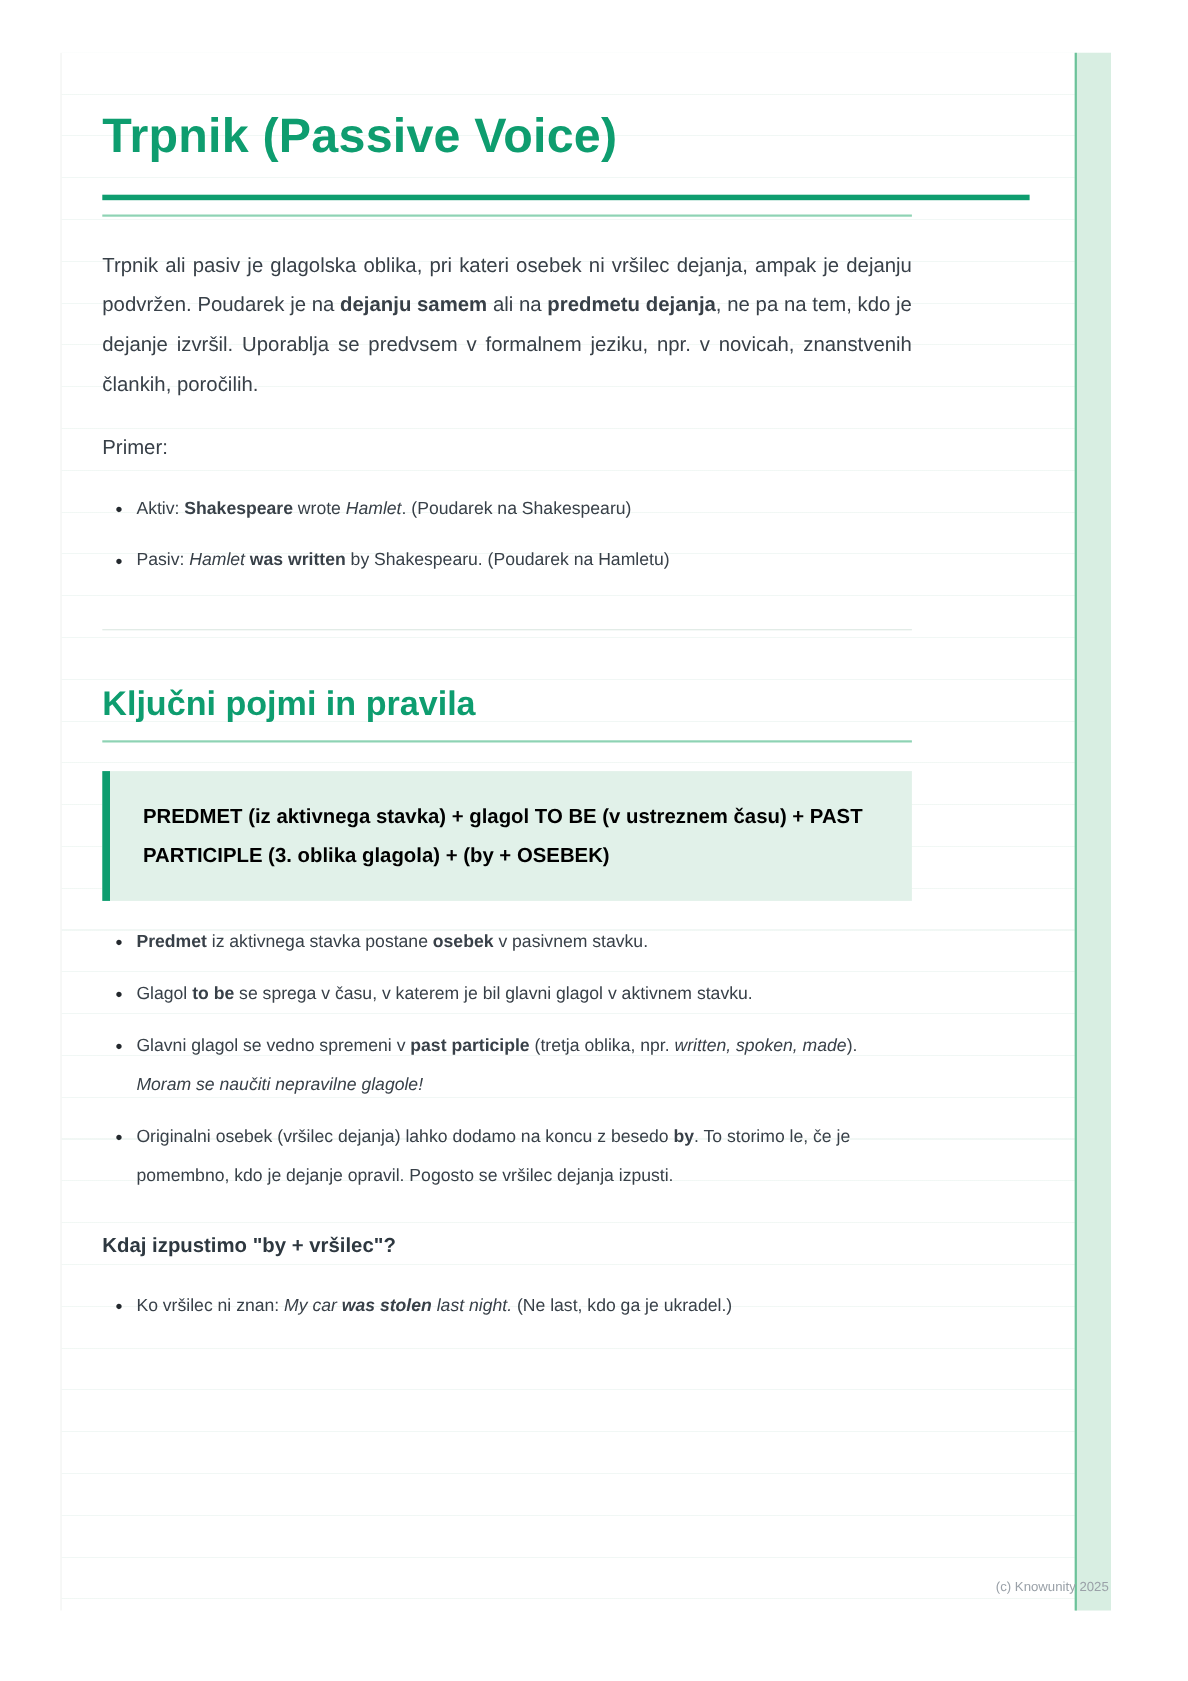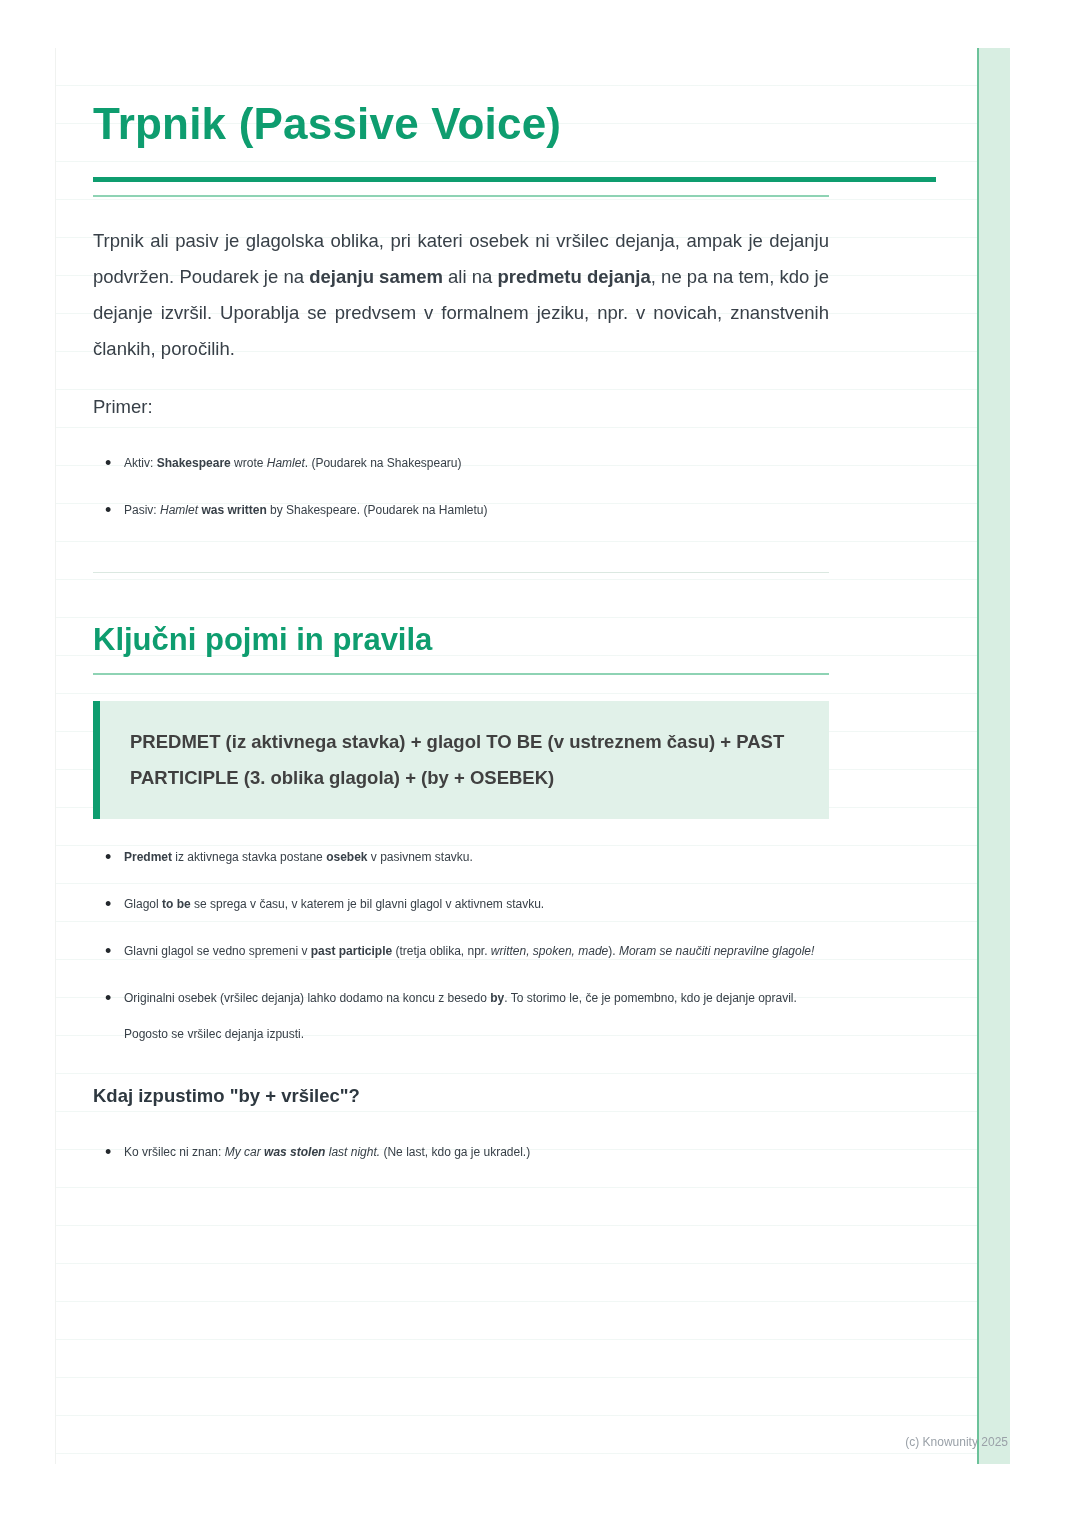--- a/index.html
+++ b/index.html
@@ -47,32 +47,32 @@
   .heading-rule { width: 736px; height: 2px; background: #8ed3b4; margin-top: 13px; }
 
   .para { font-size: 18.5px; line-height: 36px; margin-top: 26px; color: #384048; }
   .justify { text-align: justify; }
 
   .label { font-size: 18.5px; line-height: 36px; font-weight: 700; margin-top: 30px; color: #2e3840; }
 
   .list { margin-top: 20px; }
   .li { display: flex; padding-left: 12px; margin-bottom: 11px; }
   .marker { width: 19px; flex: 0 0 19px; font-size: 18px; line-height: 36px; color: #23282d; }
-  .li-text { flex: 1; font-size: 12px; line-height: 36px; color: #384048; }
+  .li-text { flex: 1; font-size: 16px; line-height: 36px; color: #384048; }
 
   .divider { width: 736px; height: 1px; background: #dbe8e1; margin-top: 44px; }
 
   .callout {
     margin-top: 26px;
     background: #e1f1e9;
     border-left: 7px solid #0e9d6f;
     padding: 23px 30px;
   }
   .callout .callout-text {
-    font-size: 18.5px; font-weight: 700; line-height: 36px; color: #404040;
+    font-size: 18.5px; font-weight: 700; line-height: 36px; color: #000000;
   }
 
   .footer {
     position: absolute; top: 1435px; right: 72px;
     font-size: 12px; color: #9aa1a8;
   }
 </style>
 </head>
 <body>
 
@@ -90,21 +90,21 @@
 
         <p class="para" style="margin-top:22px;">Primer:</p>
 
         <div class="list">
           <div class="li">
             <span class="marker">•</span>
             <span class="li-text"><span>Aktiv: </span><span style="font-weight: 700;">Shakespeare</span><span> wrote </span><span style="font-style: italic;">Hamlet</span><span>. (Poudarek na Shakespearu)</span></span>
           </div>
           <div class="li">
             <span class="marker">•</span>
-            <span class="li-text"><span>Pasiv: </span><span style="font-style: italic;">Hamlet</span><span> </span><span style="font-weight: 700;">was written</span><span> by Shakespeare. (Poudarek na Hamletu)</span></span>
+            <span class="li-text"><span>Pasiv: </span><span style="font-style: italic;">Hamlet</span><span> </span><span style="font-weight: 700;">was written</span><span> by Shakespearu. (Poudarek na Hamletu)</span></span>
           </div>
         </div>
       </section>
 
       <div class="divider"></div>
 
       <section>
         <h2 class="section-heading" style="margin-top:48px;">Ključni pojmi in pravila</h2>
         <div class="heading-rule"></div>
 

